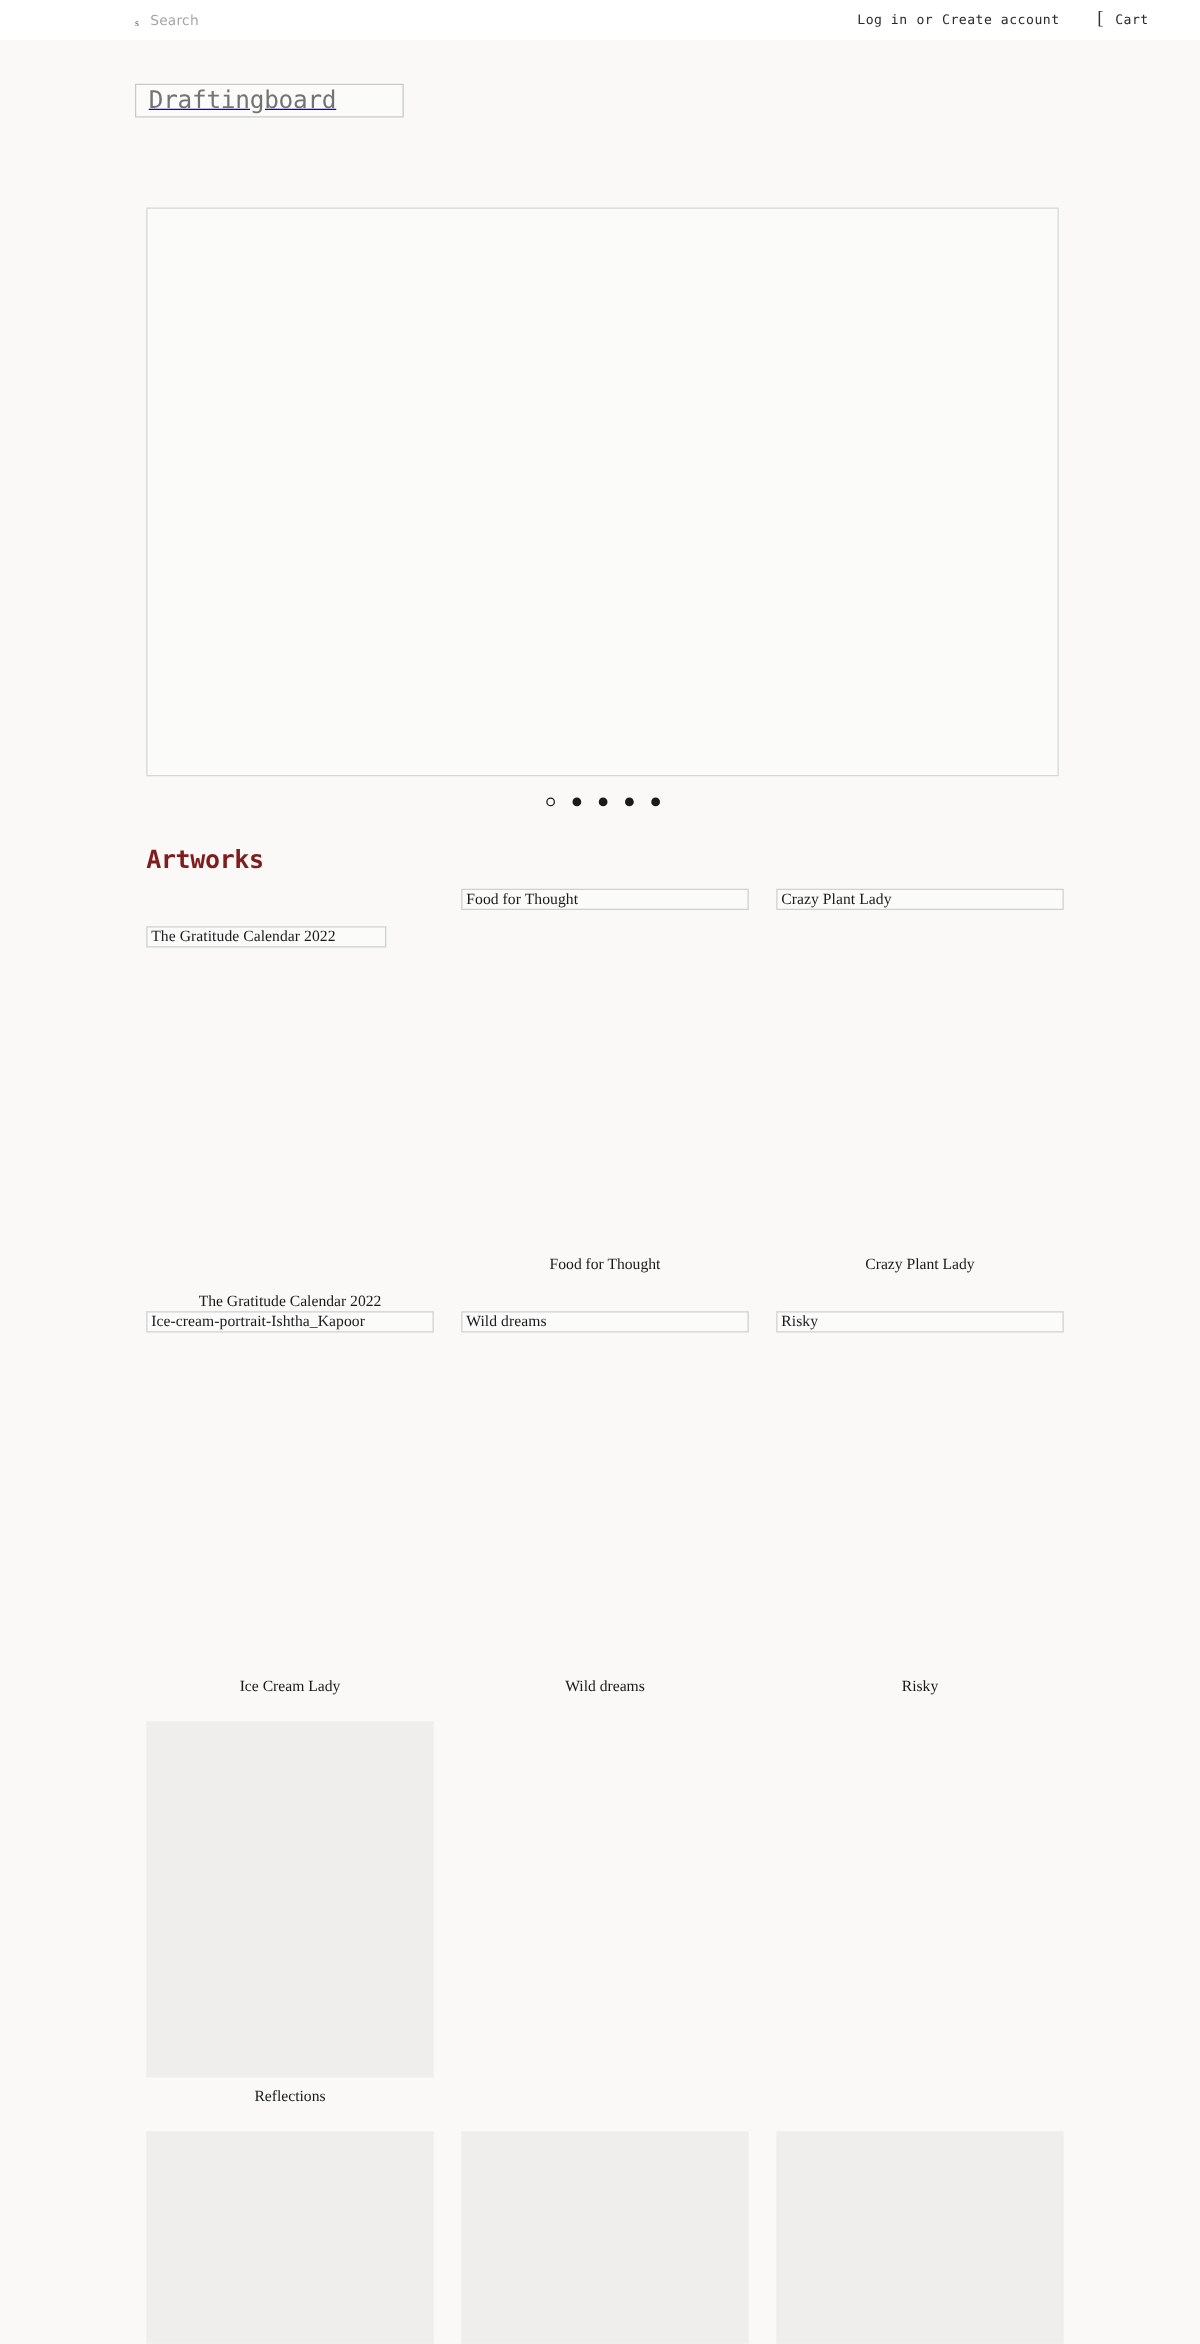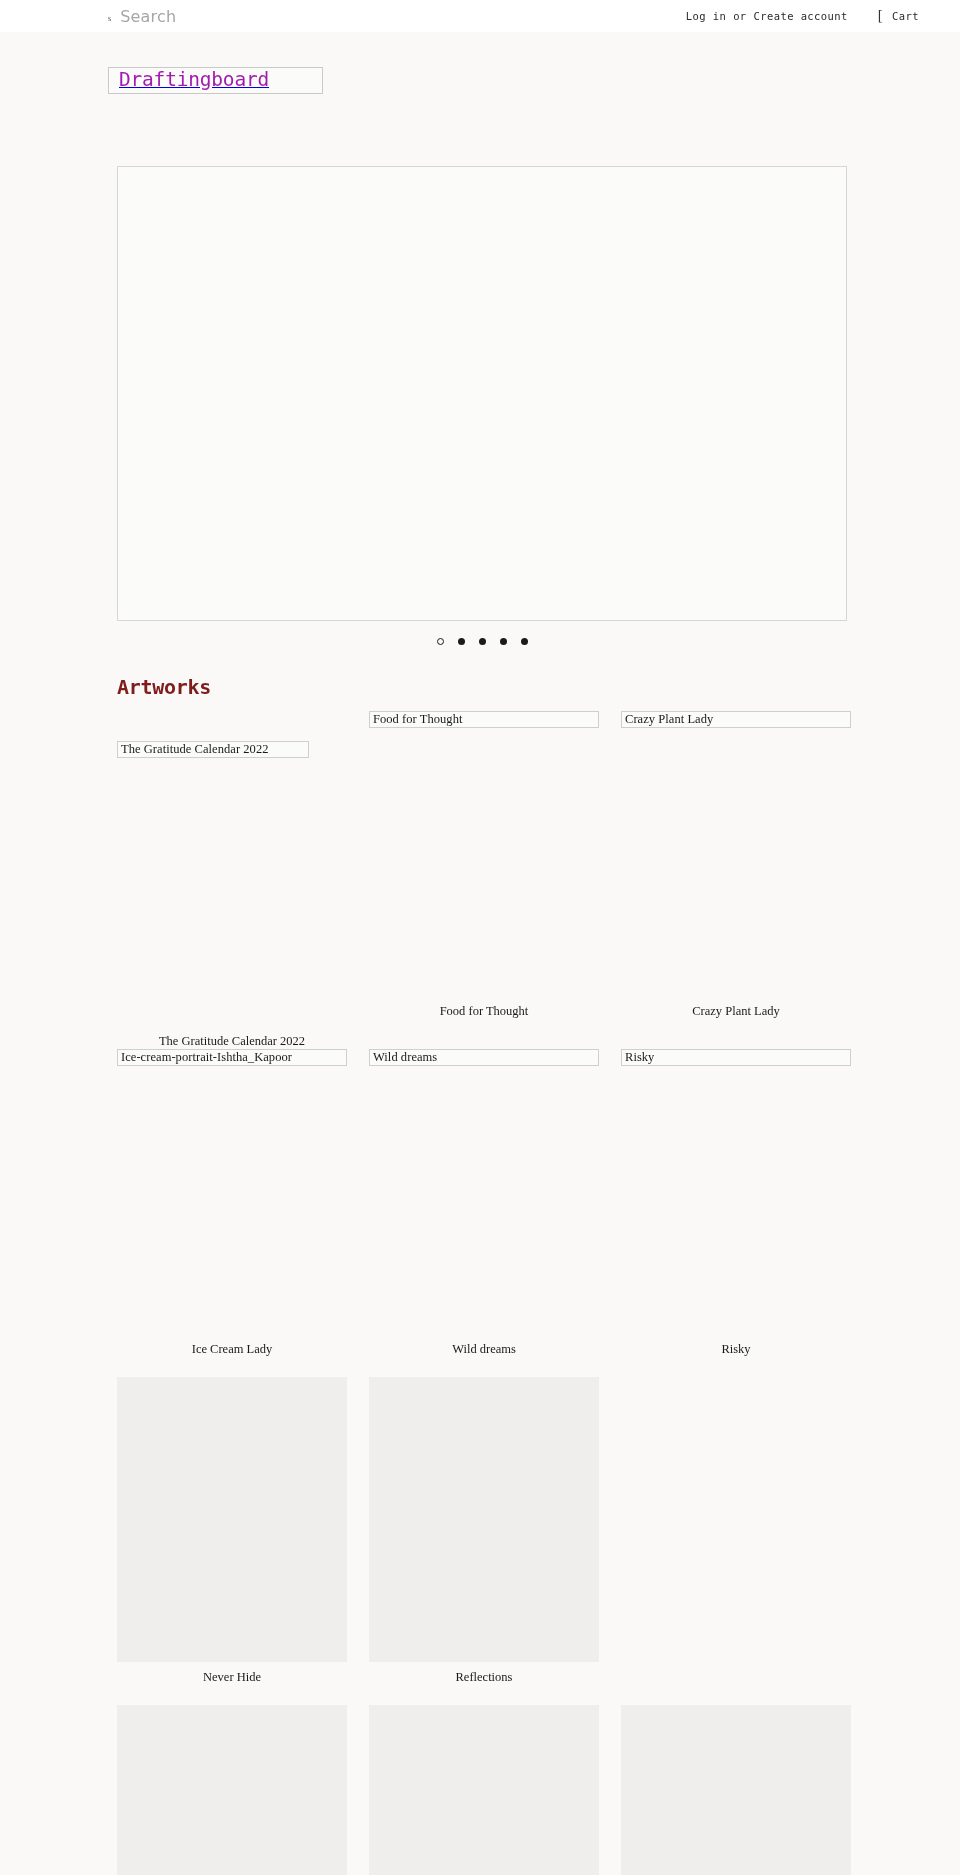--- a/index.html
+++ b/index.html
@@ -32,21 +32,21 @@
     color: #4d4d4d;
     line-height: 1;
     position: relative;
     top: 3px;
   }
   .search-input {
     border: none;
     outline: none;
     background: transparent;
     font-family: "DejaVu Sans", sans-serif;
-    font-size: 16px;
+    font-size: 11px;
     color: #9a9a9a;
     letter-spacing: 0.2px;
     width: 160px;
   }
   .search-input::placeholder { color: #a6a6a6; }
 
   .topbar-right {
     margin-left: auto;
     display: flex;
     align-items: center;
@@ -87,21 +87,21 @@
     padding: 4px 10px 6px 10px;
     width: 215px;
     height: 27px;
     display: flex;
     align-items: center;
     margin-top: 17px;
   }
   .logo-text {
     font-family: "DejaVu Sans Mono", monospace;
     font-size: 19.5px;
-    color: #a21caf;
+    color: #737373;
     letter-spacing: -0.2px;
     white-space: nowrap;
   }
   .nav-block {
     margin-left: auto;
     display: flex;
     flex-direction: column;
     align-items: flex-end;
     margin-top: 23px;
   }
@@ -283,31 +283,27 @@
         <span class="alt-text">Risky</span>
       </div>
     </div>
     <div class="product-title">Risky</div>
   </div>
 </div>
 
 <div class="grid" style="margin-top:20px;">
   <div class="product">
     <div class="img-area-gray"></div>
-    <div class="product-title">Never Hide</div>
-  </div>
+    <div class="product-title">Reflections</div>
+  </div>
+</div>
+
+<div class="grid" style="margin-top:20px;">
   <div class="product">
     <div class="img-area-gray"></div>
-    <div class="product-title">Reflections</div>
-  </div>
-</div>
-
-<div class="grid" style="margin-top:20px;">
+  </div>
   <div class="product">
     <div class="img-area-gray"></div>
   </div>
   <div class="product">
     <div class="img-area-gray"></div>
   </div>
-  <div class="product">
-    <div class="img-area-gray"></div>
-  </div>
 </div>
 
 </body></html>

